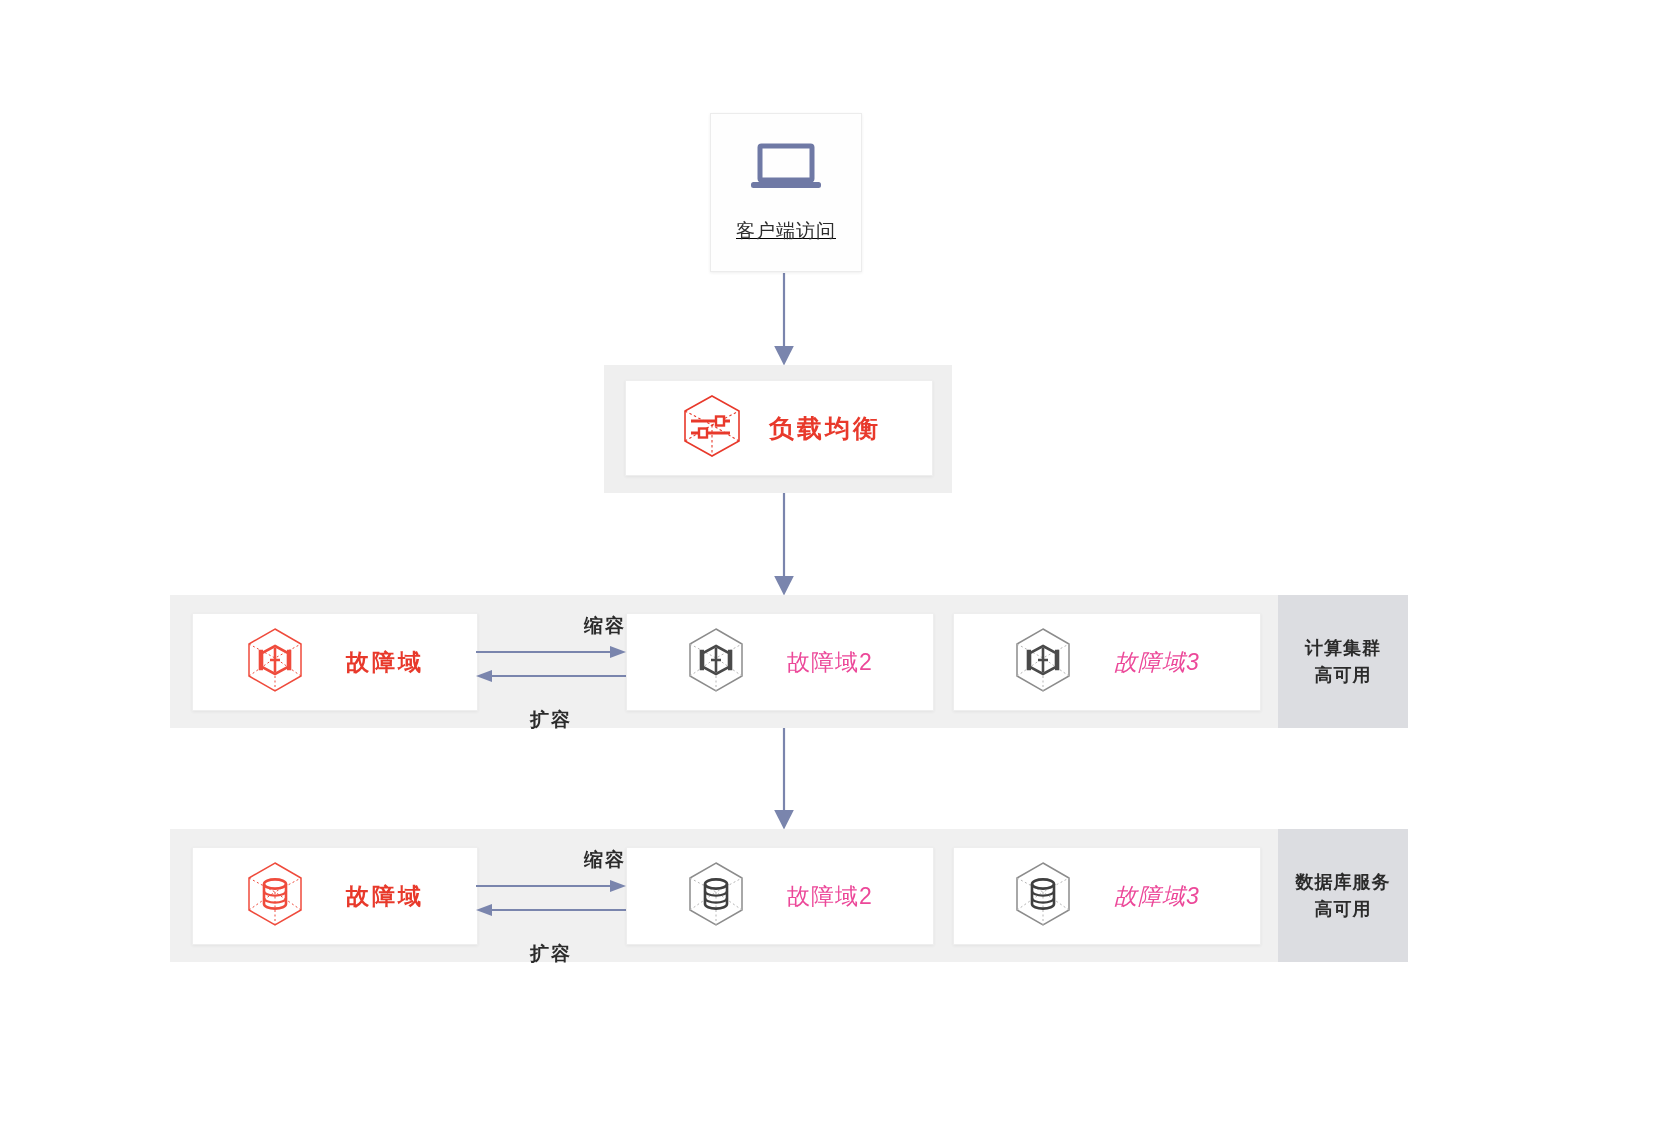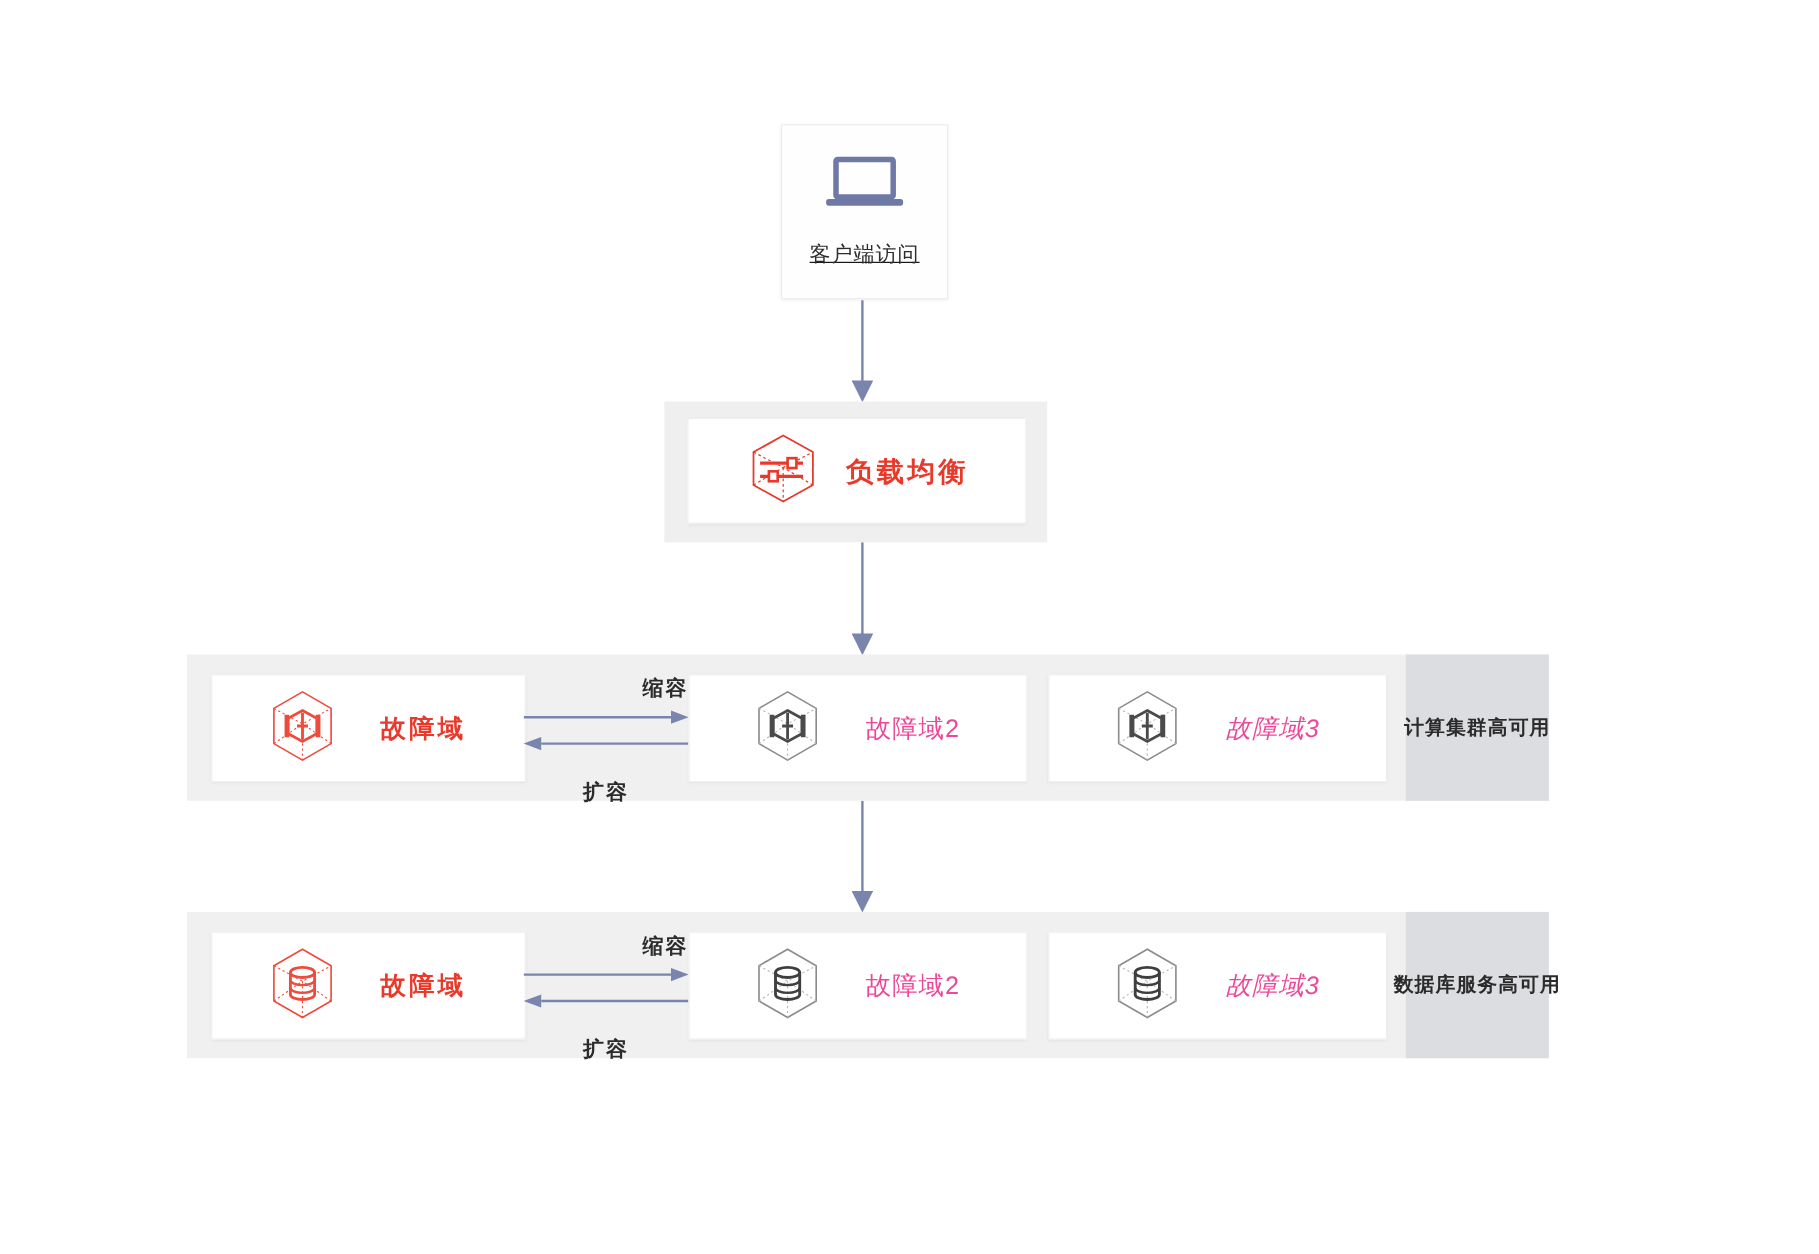--- a/index.html
+++ b/index.html
@@ -78,20 +78,21 @@
   }
   .row-band.compute { top: 595px; }
   .row-band.db { top: 829px; }
 
   .row-side {
     position: absolute;
     right: 0; top: 0;
     width: 130px; height: 133px;
     background: #dcdde1;
     display: flex;
+    flex-direction: column;
     align-items: center;
     justify-content: center;
     line-height: 1.45;
   }
   .row-side span {
     font-size: 18px;
     font-weight: 700;
     color: #2b2b2b;
     letter-spacing: 1px;
     white-space: nowrap;

